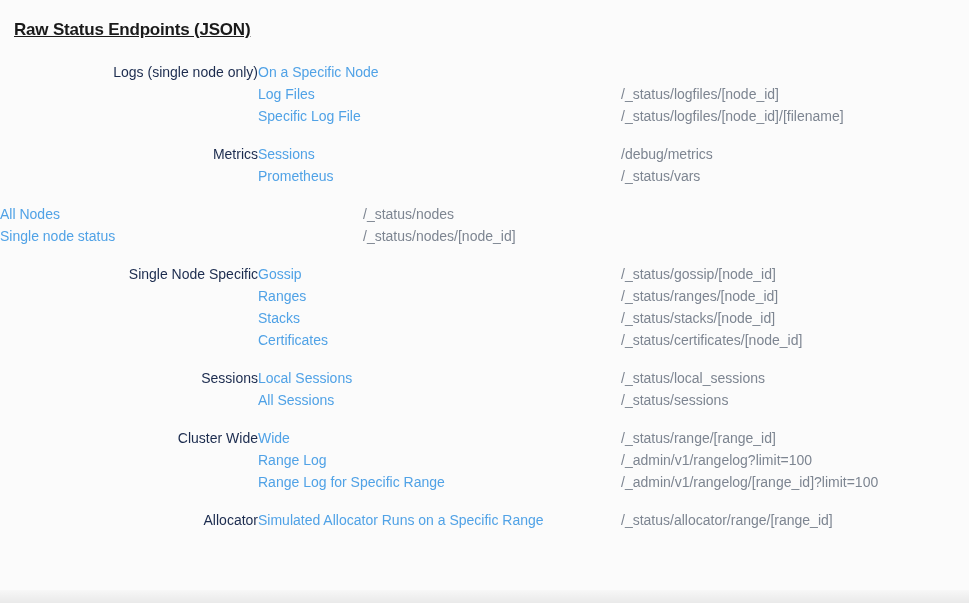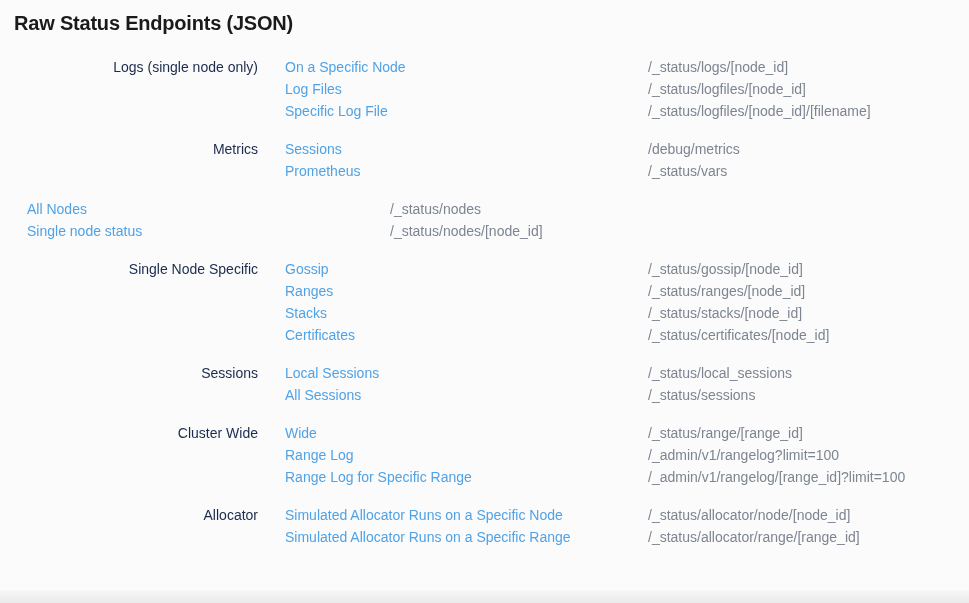--- a/index.html
+++ b/index.html
@@ -13,46 +13,46 @@
     position: relative;
     overflow: hidden;
     background: var(--bg, #fbfbfb);
     font-family: "Liberation Sans", sans-serif;
     -webkit-font-smoothing: antialiased;
   }
   .page {
     padding: 12px 0 0 0;
   }
   .page-title {
-    margin: 0 0 0 14px;
-    font-size: 20px;
+    margin: 8px 0 0 14px;
+    font-size: 17px;
     font-weight: 700;
     letter-spacing: -0.2px;
     color: var(--title, #1a1a1a);
+    text-decoration: underline;
   }
   .endpoints {
     margin-top: 21px;
   }
   .group {
     display: flex;
     align-items: flex-start;
     margin-bottom: 16px;
   }
   .group:last-child { margin-bottom: 0; }
   .group-label {
     flex: none;
     width: 258px;
     text-align: right;
     font-size: 14px;
     line-height: 22px;
     color: var(--category, #1b2b4e);
   }
   .group-rows {
     flex: 1;
-    margin-left: 27px;
   }
   .row {
     display: flex;
     align-items: baseline;
     font-size: 14px;
     line-height: 22px;
   }
   .row .link {
     flex: none;
     width: 363px;
@@ -78,21 +78,20 @@
 
 <div class="page">
   <h1 class="page-title">Raw Status Endpoints (JSON)</h1>
 
   <div class="endpoints">
       <div class="group">
         <div class="group-label">Logs (single node only)</div>
         <div class="group-rows">
           <div class="row">
             <a class="link" href="#">On a Specific Node</a>
-            <span class="path">/_status/logs/[node_id]</span>
           </div>
           <div class="row">
             <a class="link" href="#">Log Files</a>
             <span class="path">/_status/logfiles/[node_id]</span>
           </div>
           <div class="row">
             <a class="link" href="#">Specific Log File</a>
             <span class="path">/_status/logfiles/[node_id]/[filename]</span>
           </div>
         </div>
@@ -170,24 +169,20 @@
           <div class="row">
             <a class="link" href="#">Range Log for Specific Range</a>
             <span class="path">/_admin/v1/rangelog/[range_id]?limit=100</span>
           </div>
         </div>
       </div>
       <div class="group">
         <div class="group-label">Allocator</div>
         <div class="group-rows">
           <div class="row">
-            <a class="link" href="#">Simulated Allocator Runs on a Specific Node</a>
-            <span class="path">/_status/allocator/node/[node_id]</span>
-          </div>
-          <div class="row">
             <a class="link" href="#">Simulated Allocator Runs on a Specific Range</a>
             <span class="path">/_status/allocator/range/[range_id]</span>
           </div>
         </div>
       </div>
     </div>
 </div>
 
 <div class="footer-band"></div>
 

